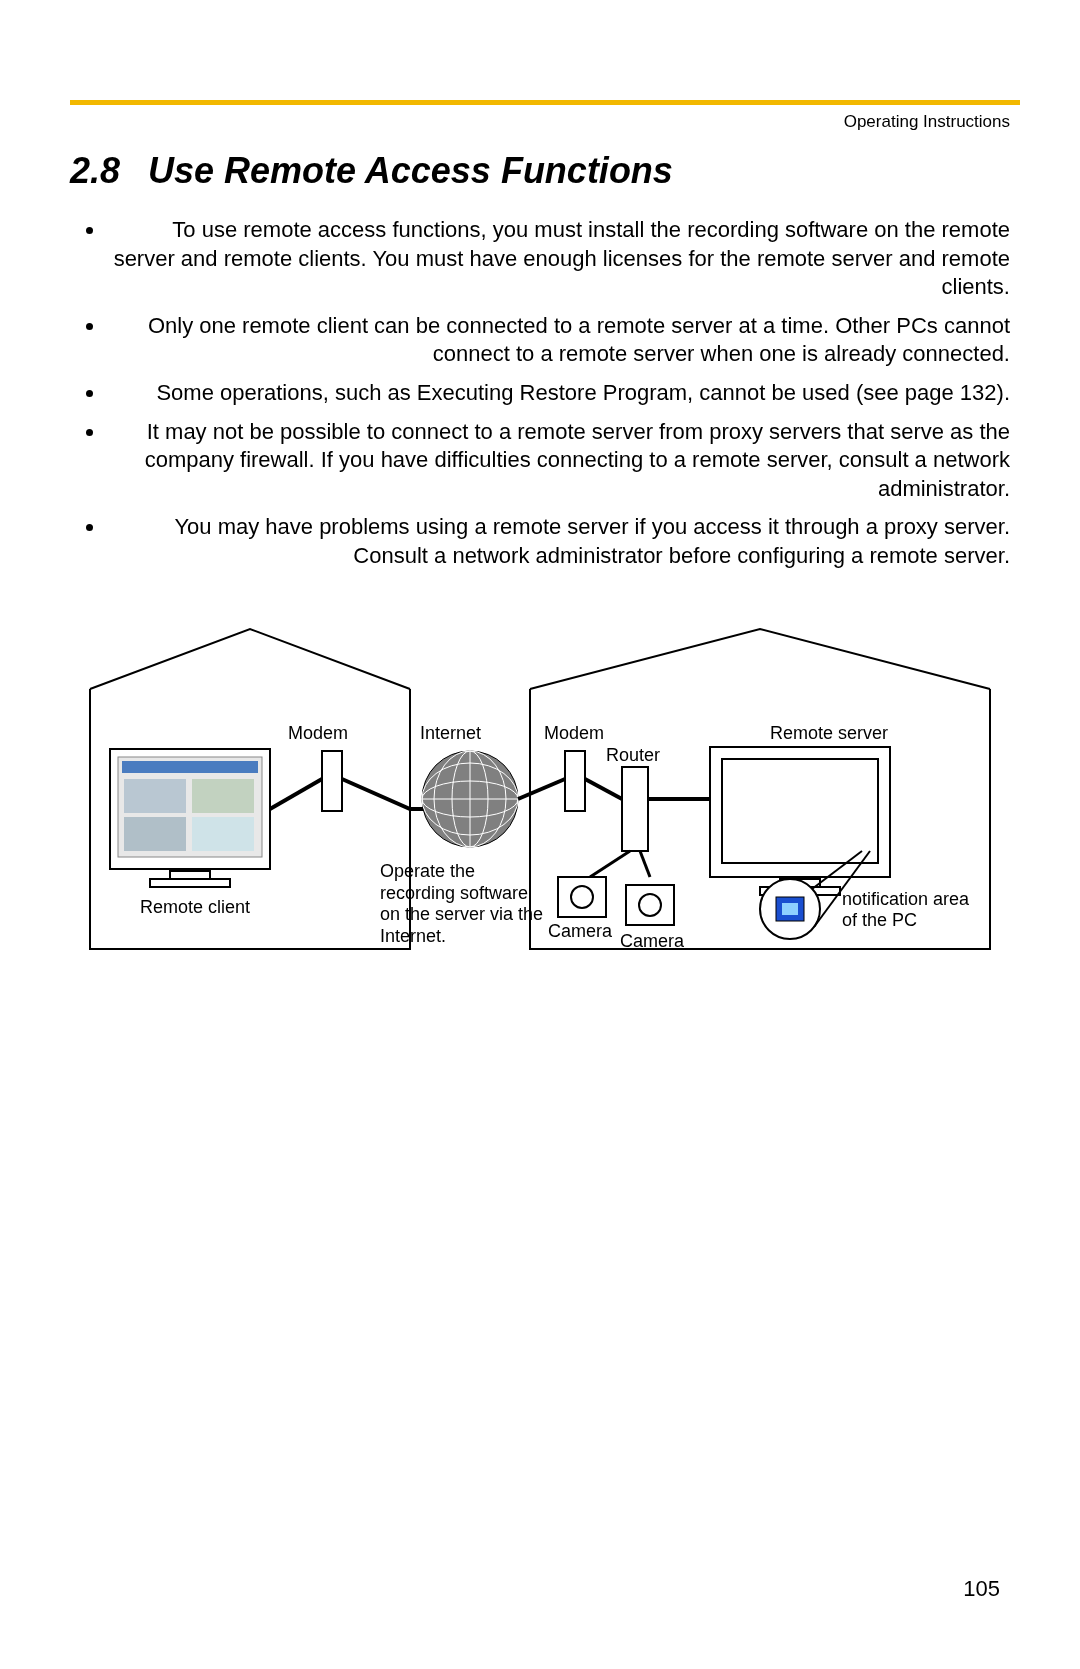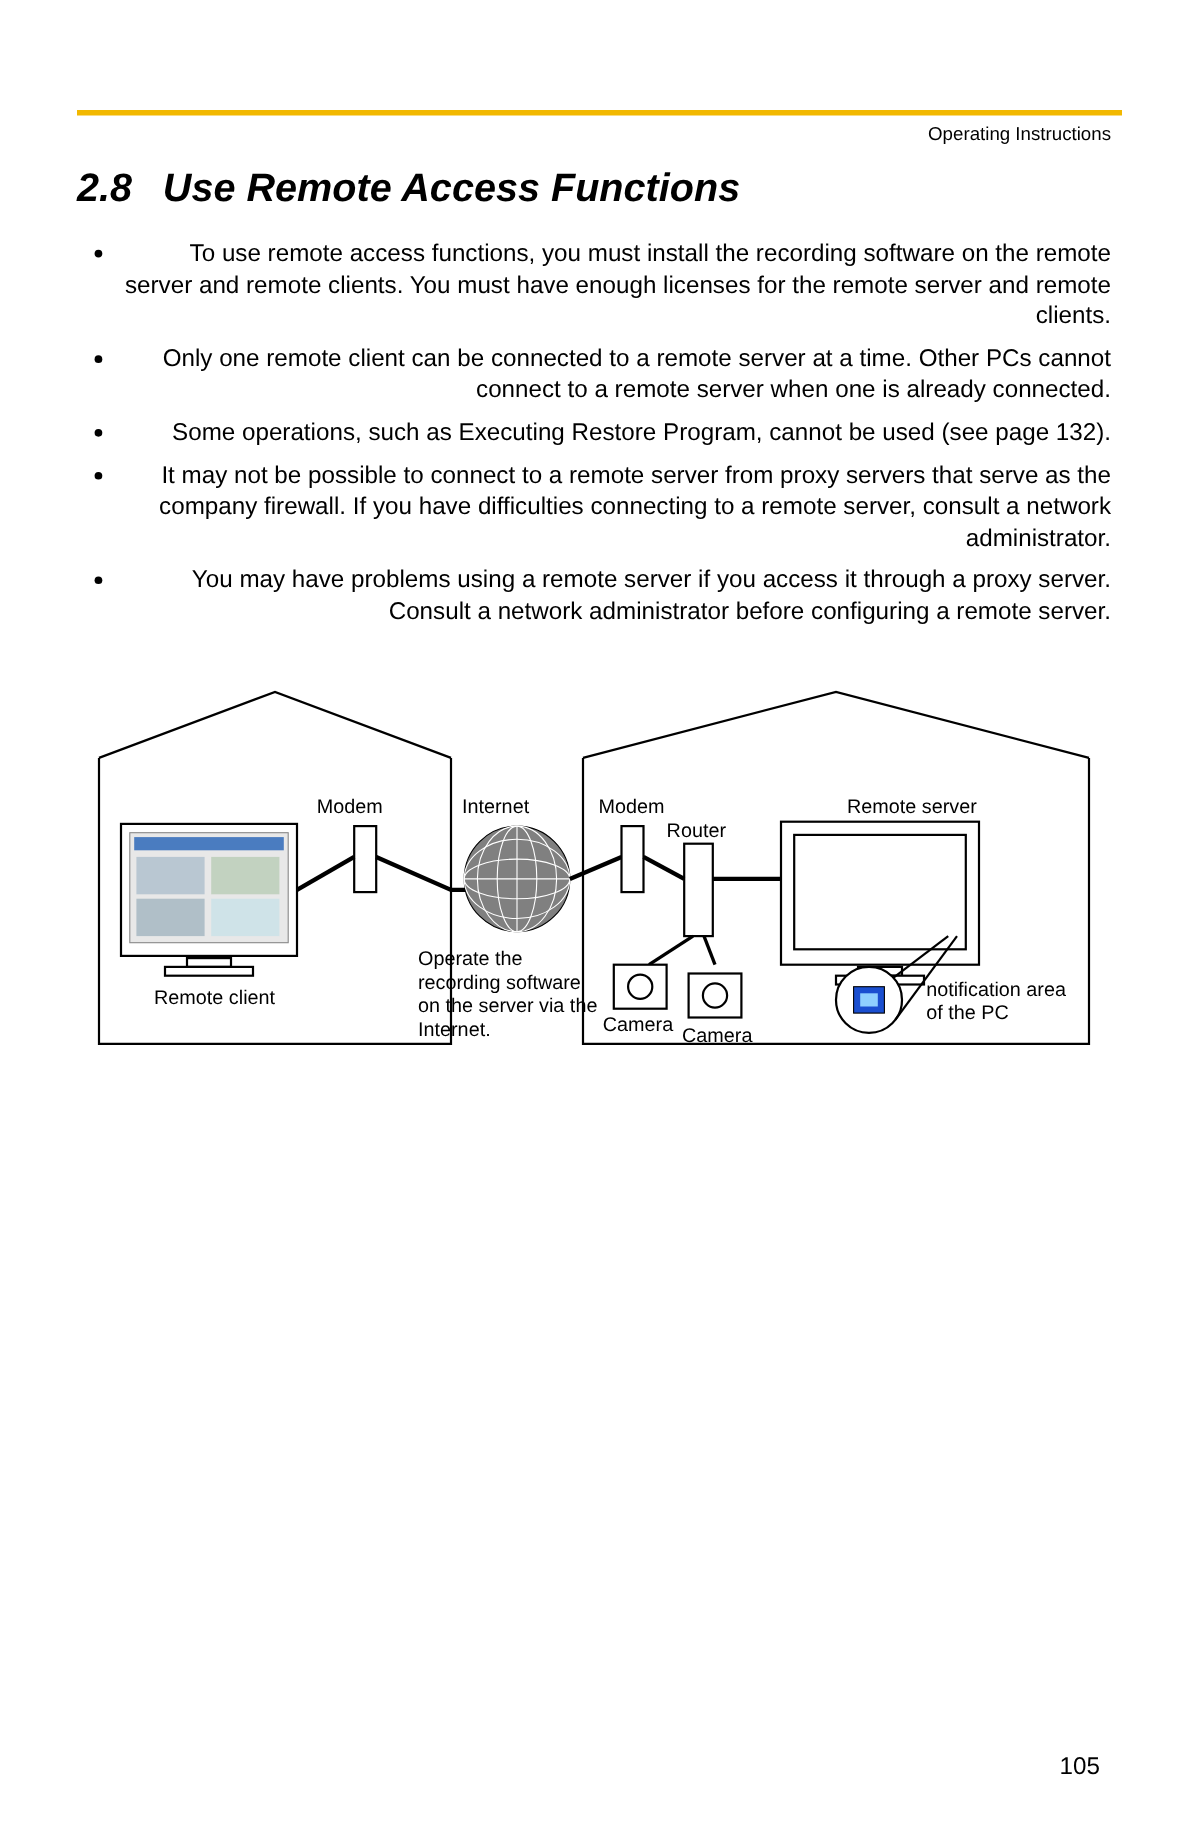--- a/index.html
+++ b/index.html
@@ -53,21 +53,21 @@
   }
   ul.bullets li {
     margin-bottom: 10px;
   }
   .diagram-wrap {
     margin-top: 48px;
     width: 940px;
   }
   .pagenum {
     position: absolute;
-    bottom: 41px;
+    bottom: 58px;
     right: 80px;
     font-size: 22px;
   }
 </style>
 </head>
 <body>
 
 <div class="page">
   <div class="yellow-rule"></div>
   <div class="header-right">Operating Instructions</div>

